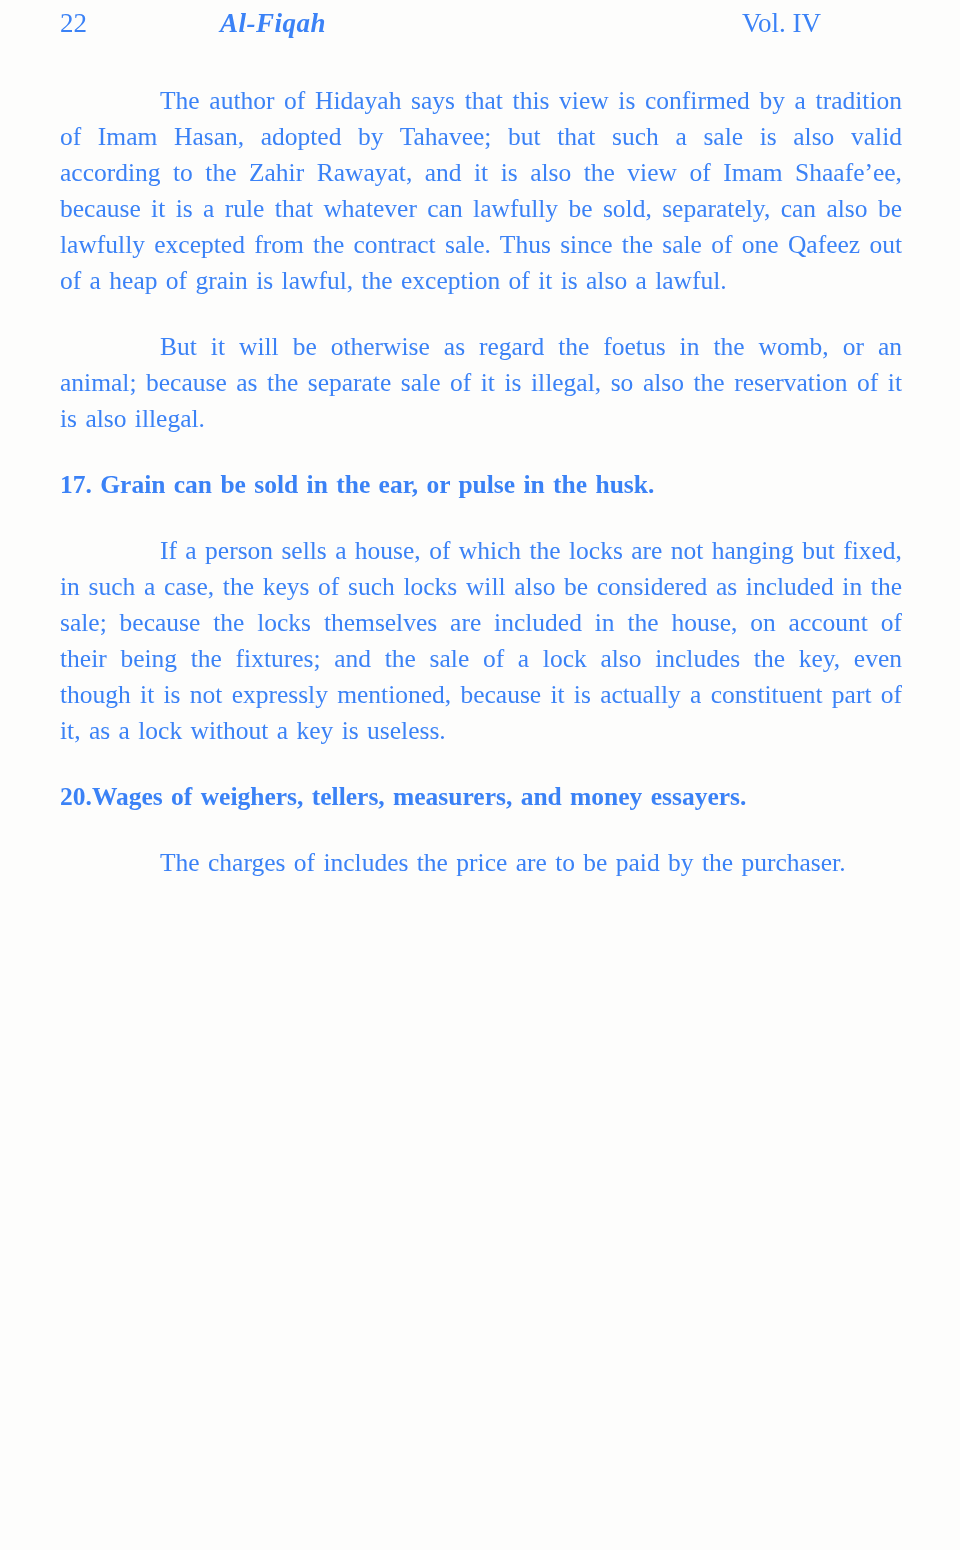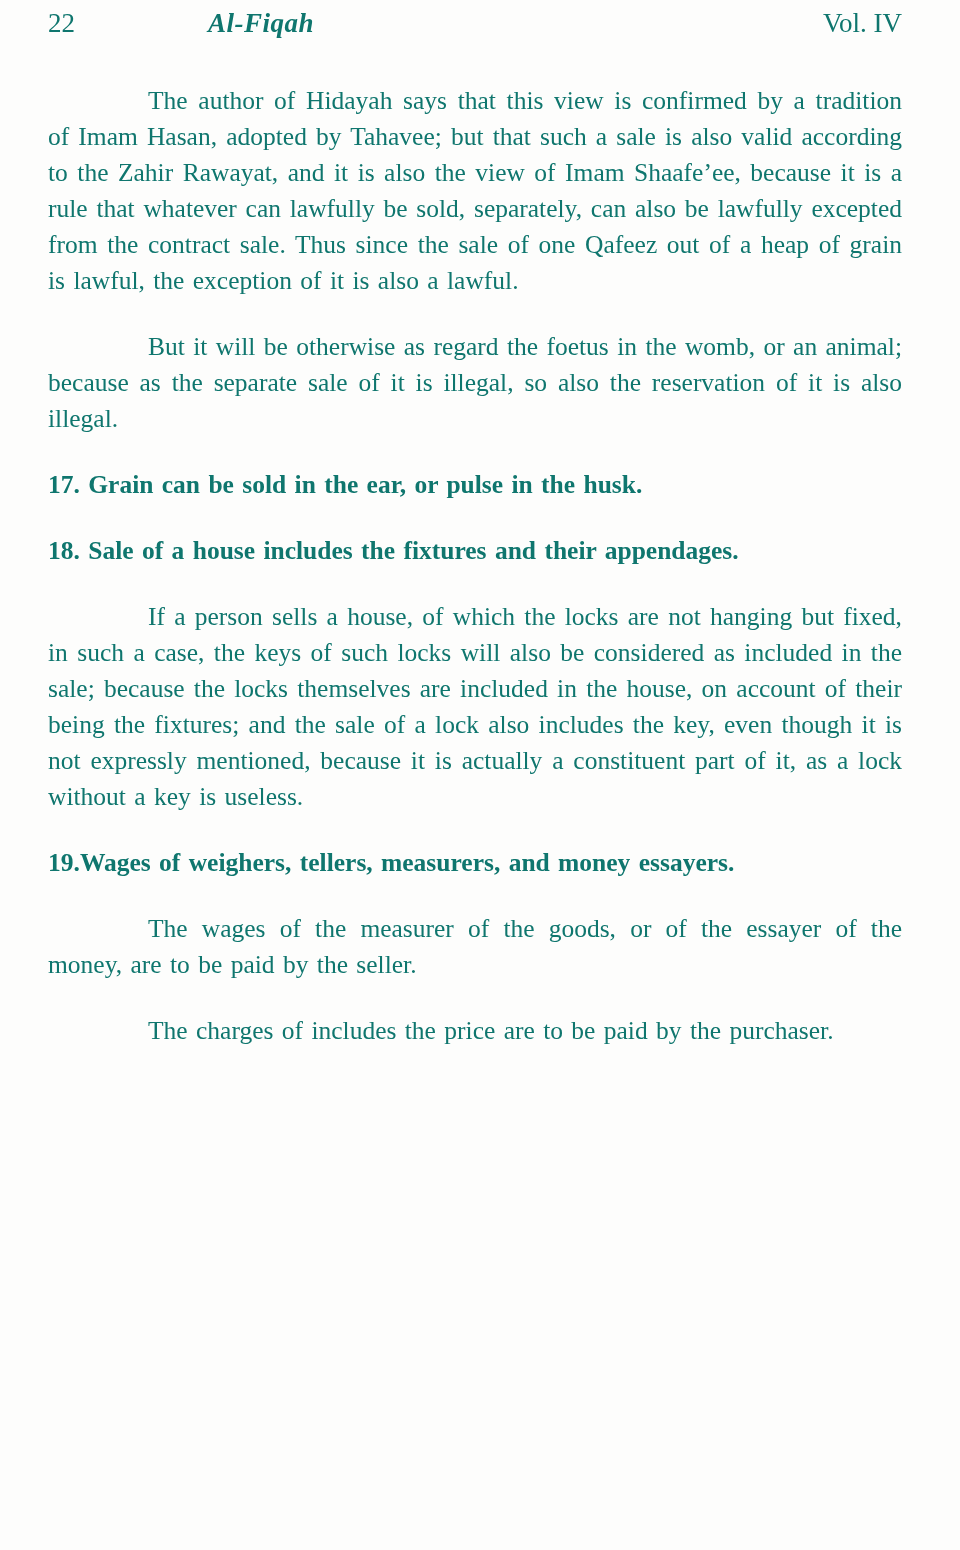--- a/index.html
+++ b/index.html
@@ -6,23 +6,23 @@
   html, body {
     width: 960px;
     height: 1550px;
     background: #fdfdfc;
     overflow: hidden;
   }
   .page {
     width: 960px;
     height: 1136px;
     background: #fdfdfc;
-    color: #0f766e;
+    color: #3b82f6;
     font-family: "Liberation Serif", serif;
-    padding: 8px 58px 20px 48px;
+    padding: 8px 58px 20px 60px;
   }
   .page-header {
     display: flex;
     justify-content: space-between;
     align-items: baseline;
     font-size: 27px;
     margin-bottom: 44px;
   }
   .page-header .pageno {
     width: 160px;
@@ -30,21 +30,21 @@
   }
   .page-header .booktitle {
     flex: 1;
     text-align: left;
     font-weight: bold;
     font-style: italic;
     letter-spacing: 0.5px;
   }
   .page-header .volume {
     width: 160px;
-    text-align: right;
+    text-align: left;
   }
   .body-text p {
     font-size: 25.5px;
     line-height: 36px;
     text-align: justify;
     text-indent: 100px;
     margin: 8px 0 30px 0;
     word-spacing: 2px;
   }
   .body-text h2 {
@@ -69,26 +69,24 @@
 
   <div class="body-text">
 
     <p>The author of Hidayah says that this view is confirmed by a tradition of Imam Hasan, adopted by Tahavee; but that such a sale is also valid according to the Zahir Rawayat, and it is also the view of Imam Shaafe’ee, because it is a rule that whatever can lawfully be sold, separately, can also be lawfully excepted from the contract sale. Thus since the sale of one Qafeez out of a heap of grain is lawful, the exception of it is also a lawful.</p>
 
     <p>But it will be otherwise as regard the foetus in the womb, or an animal; because as the separate sale of it is illegal, so also the reservation of it is also illegal.</p>
 
     <h2>17.  Grain can be sold in the ear, or pulse in the husk.</h2>
 
 
-    <h2>18.  Sale of a house includes the fixtures and their appendages.</h2>
 
     <p>If a person sells a house, of which the locks are not hanging but fixed, in such a case, the keys of such locks will also be considered as included in the sale; because the locks themselves are included in the house, on account of their being the fixtures; and the sale of a lock also includes the key, even though it is not expressly mentioned, because it is actually a constituent part of it, as a lock without a key is useless.</p>
 
-    <h2>19.Wages of weighers, tellers, measurers, and money essayers.</h2>
+    <h2>20.Wages of weighers, tellers, measurers, and money essayers.</h2>
 
-    <p>The wages of the measurer of the goods, or of the essayer of the money, are to be paid by the seller.</p>
 
 
     <p>The charges of includes the price are to be paid by the purchaser.</p>
 
   </div>
 
 </div>
 
 </body></html>

